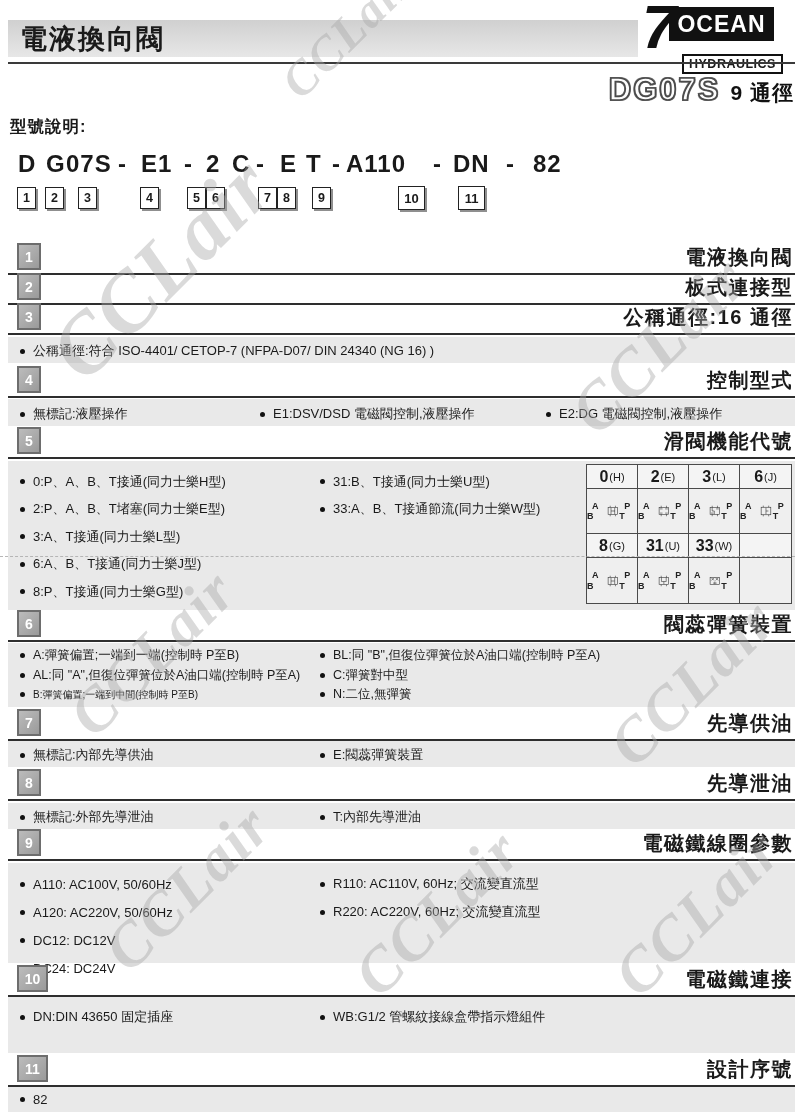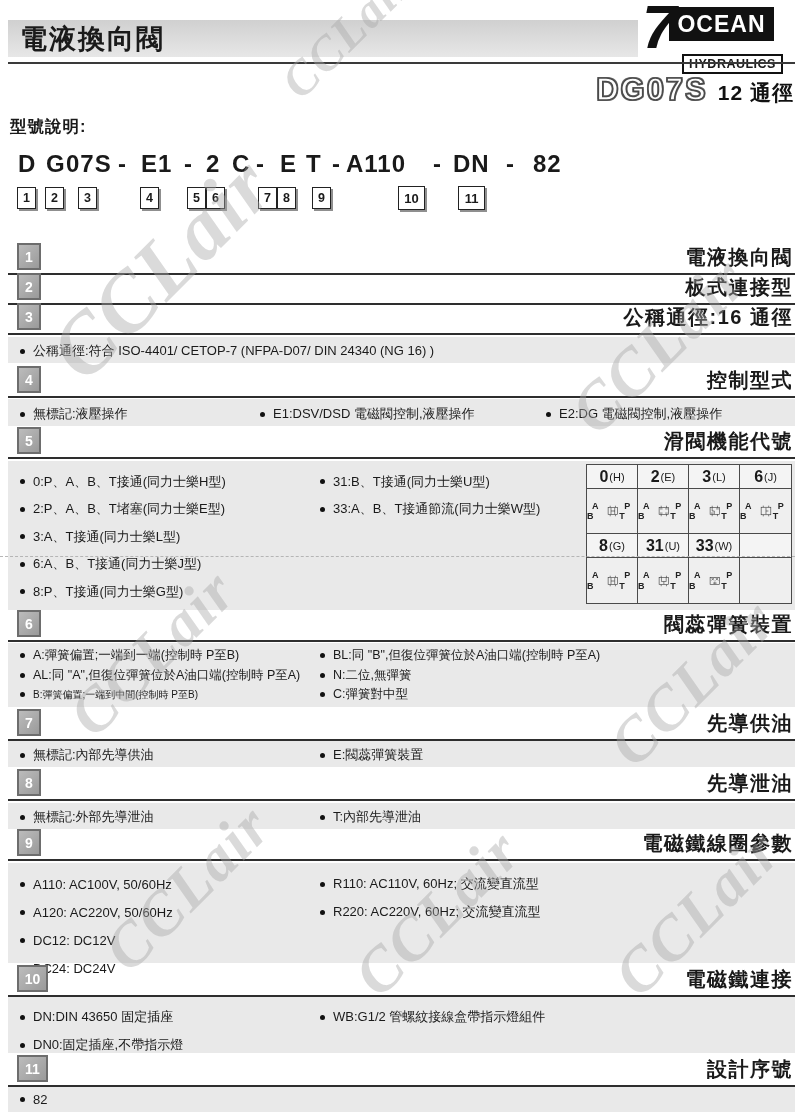--- a/index.html
+++ b/index.html
@@ -82,21 +82,21 @@
     <div class="logo-top">
       <span class="logo-seven">7</span>
       <span class="logo-ocean">OCEAN</span>
     </div>
     <span class="logo-hyd">HYDRAULICS</span>
   </div>
   <div class="header-rule"></div>
 
   <div class="series-line">
     <span class="series">DG07S</span>
-    <span class="series-size">12 通徑</span>
+    <span class="series-size">9 通徑</span>
   </div>
 
   <div class="model-note">型號說明:</div>
 
   <span class="code-seg" style="left:18px">D</span>
   <span class="code-seg" style="left:46px">G</span>
   <span class="code-seg" style="left:66px">07S</span>
   <span class="code-seg" style="left:118px">-</span>
   <span class="code-seg" style="left:141px">E1</span>
   <span class="code-seg" style="left:184px">-</span>
@@ -316,25 +316,25 @@
           <span>B:彈簧偏置;一端到中間(控制時 P至B)</span>
         </div>
     </div>
     <div class="col" style="left:312px;top:3px">
       <div class="li" style="height:19.5px;font-size:12.5px">
           <span class="dot"></span>
           <span>BL:同 "B",但復位彈簧位於A油口端(控制時 P至A)</span>
         </div>
       <div class="li" style="height:19.5px;font-size:12.5px">
           <span class="dot"></span>
+          <span>C:彈簧對中型</span>
+        </div>
+      <div class="li" style="height:19.5px;font-size:12.5px">
+          <span class="dot"></span>
           <span>N:二位,無彈簧</span>
-        </div>
-      <div class="li" style="height:19.5px;font-size:12.5px">
-          <span class="dot"></span>
-          <span>C:彈簧對中型</span>
         </div>
     </div>
   </div>
 
   <div class="secbar" style="top:711px;height:28px">
     <span class="secnum">7</span>
     <span class="sectitle">先導供油</span>
   </div>
   <div class="band" style="top:741px;height:26px">
     <div class="li col" style="left:12px;top:5px">
@@ -399,24 +399,20 @@
 
   <div class="secbar" style="top:965px;height:30px">
     <span class="secnum big">10</span>
     <span class="sectitle">電磁鐵連接</span>
   </div>
   <div class="band" style="top:997px;height:56px">
     <div class="col" style="left:12px;top:6px">
       <div class="li" style="height:28px">
           <span class="dot"></span>
           <span>DN:DIN 43650 固定插座</span>
-        </div>
-      <div class="li" style="height:28px">
-          <span class="dot"></span>
-          <span>DN0:固定插座,不帶指示燈</span>
         </div>
     </div>
     <div class="col" style="left:312px;top:6px">
       <div class="li" style="height:28px">
           <span class="dot"></span>
           <span>WB:G1/2 管螺紋接線盒帶指示燈組件</span>
         </div>
     </div>
   </div>
 

